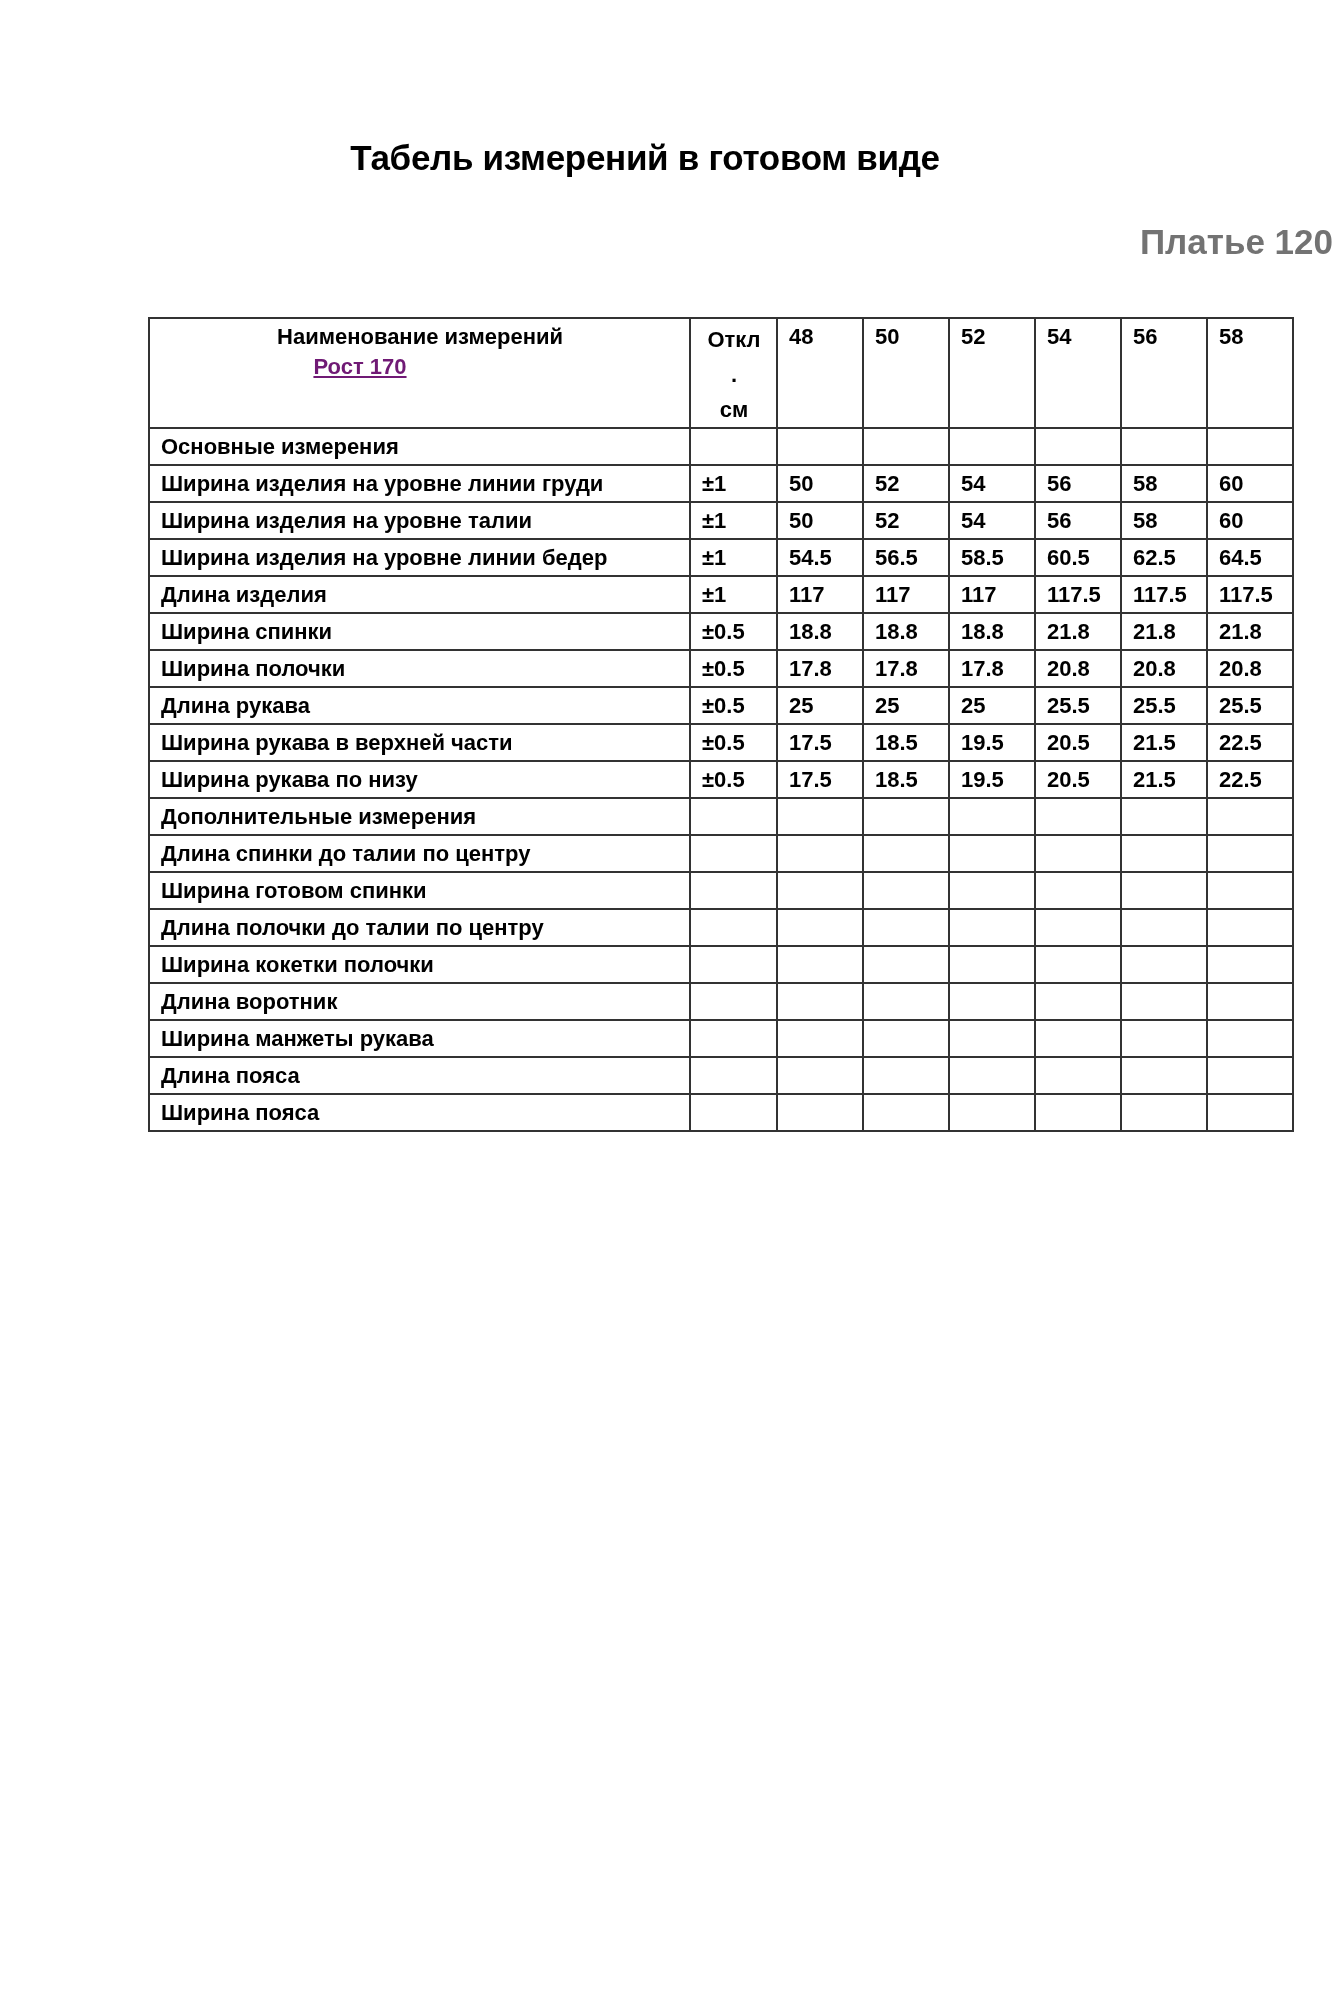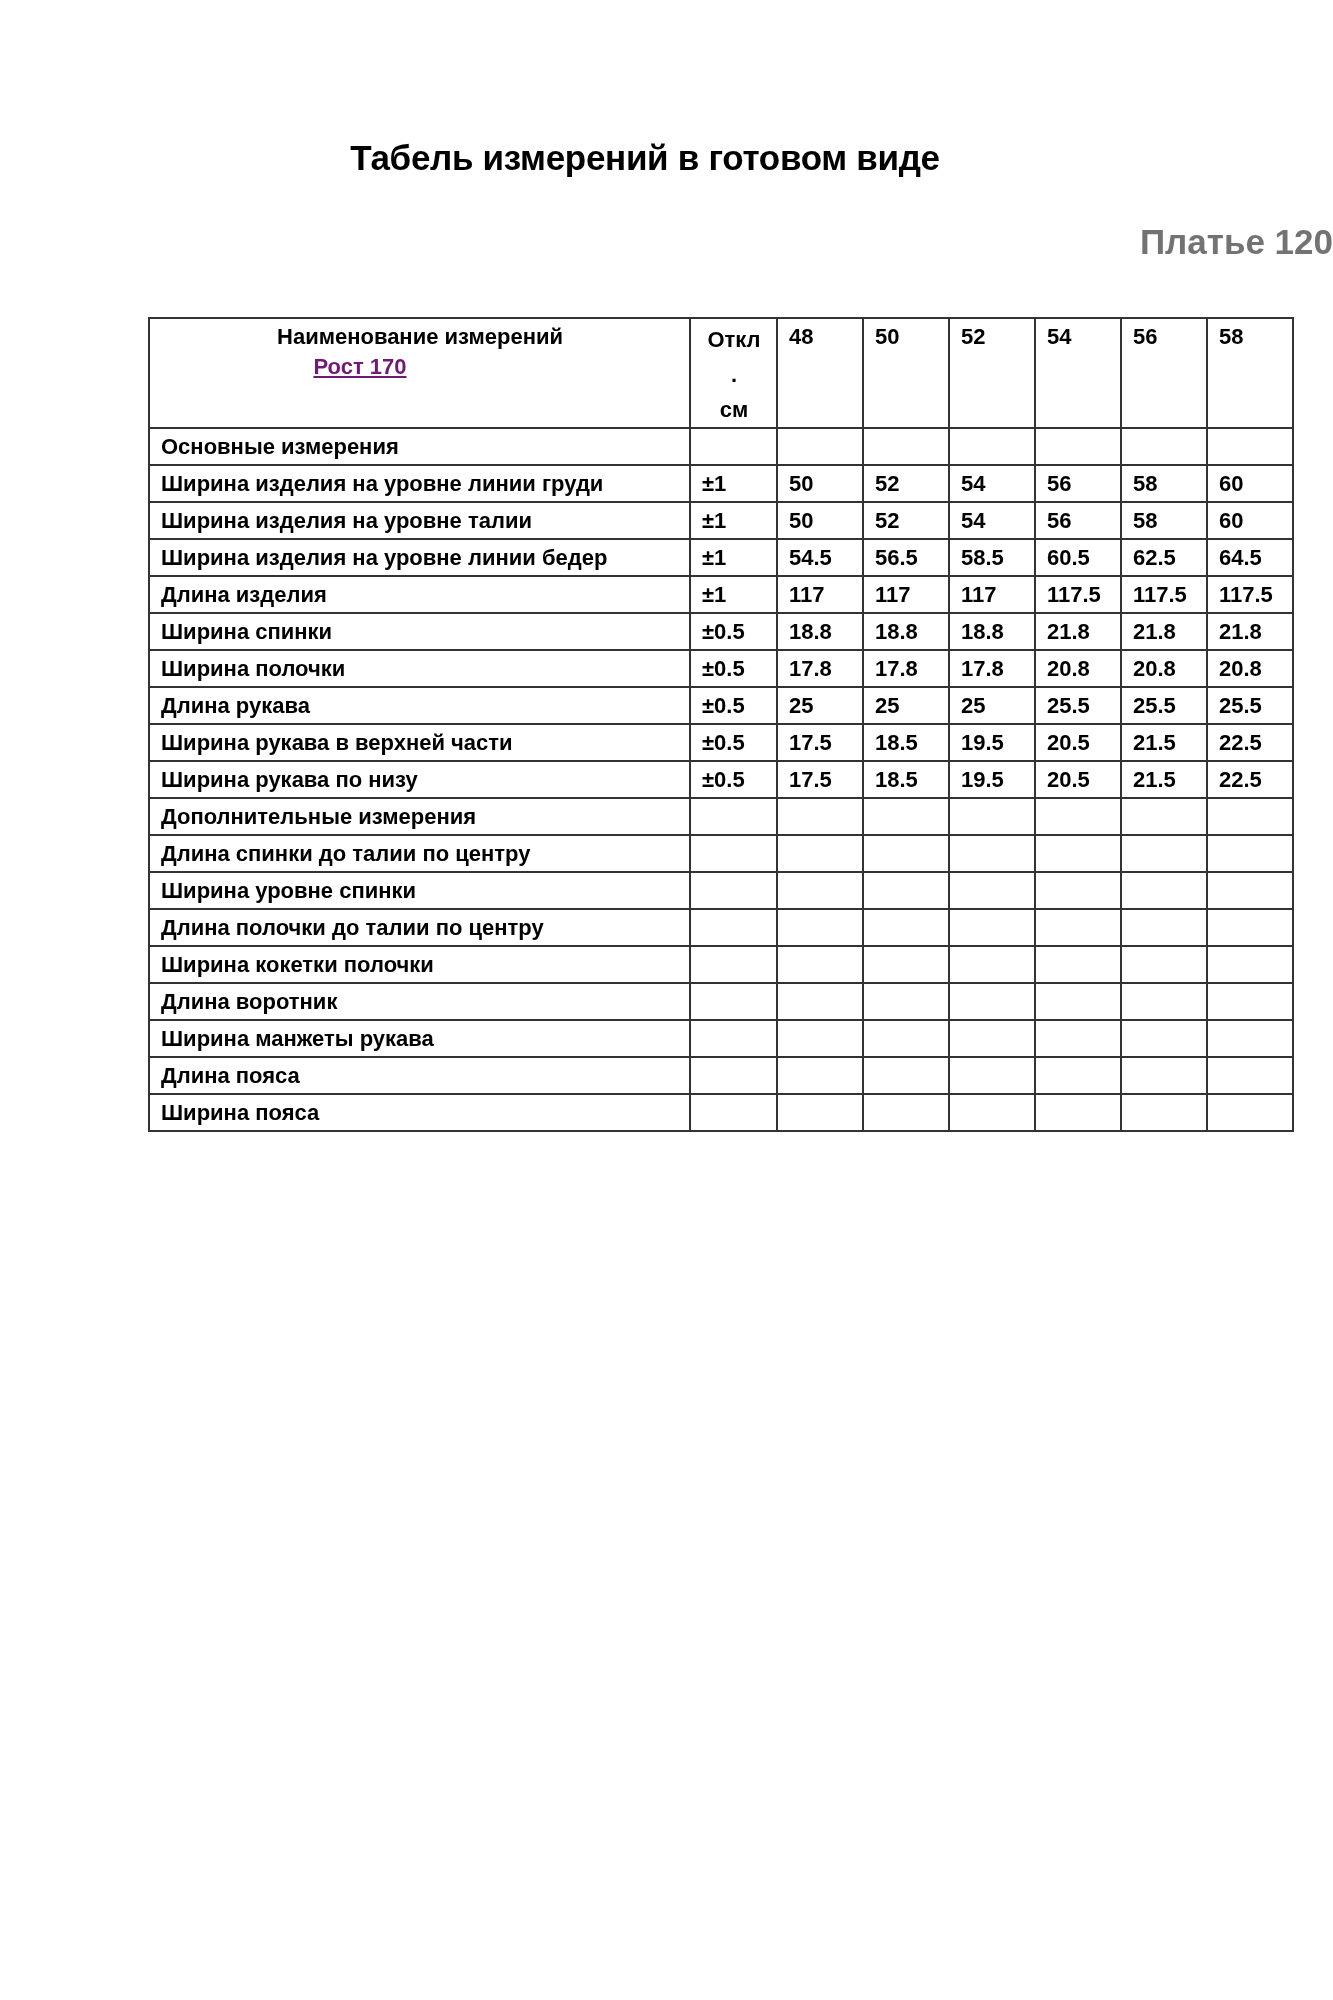--- a/index.html
+++ b/index.html
@@ -190,21 +190,21 @@
         <td>Длина спинки до талии по центру</td>
         <td class="num"></td>
         <td class="num"></td>
         <td class="num"></td>
         <td class="num"></td>
         <td class="num"></td>
         <td class="num"></td>
         <td class="num"></td>
       </tr>
       <tr>
-        <td>Ширина уровне спинки</td>
+        <td>Ширина готовом спинки</td>
         <td class="num"></td>
         <td class="num"></td>
         <td class="num"></td>
         <td class="num"></td>
         <td class="num"></td>
         <td class="num"></td>
         <td class="num"></td>
       </tr>
       <tr>
         <td>Длина полочки до талии по центру</td>

